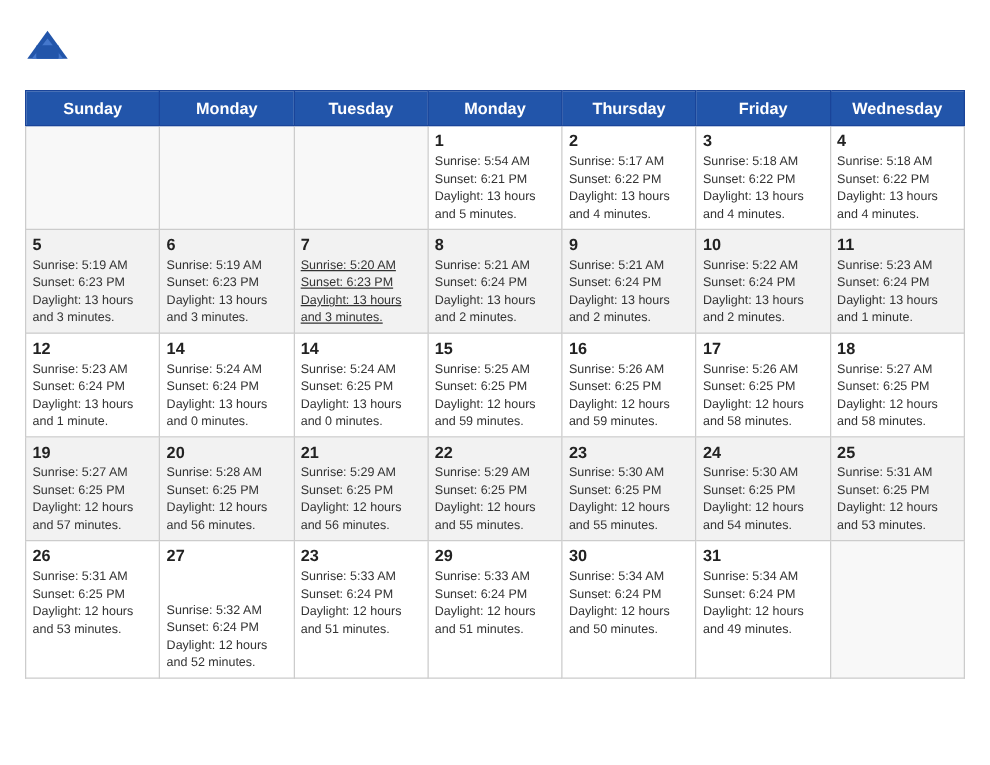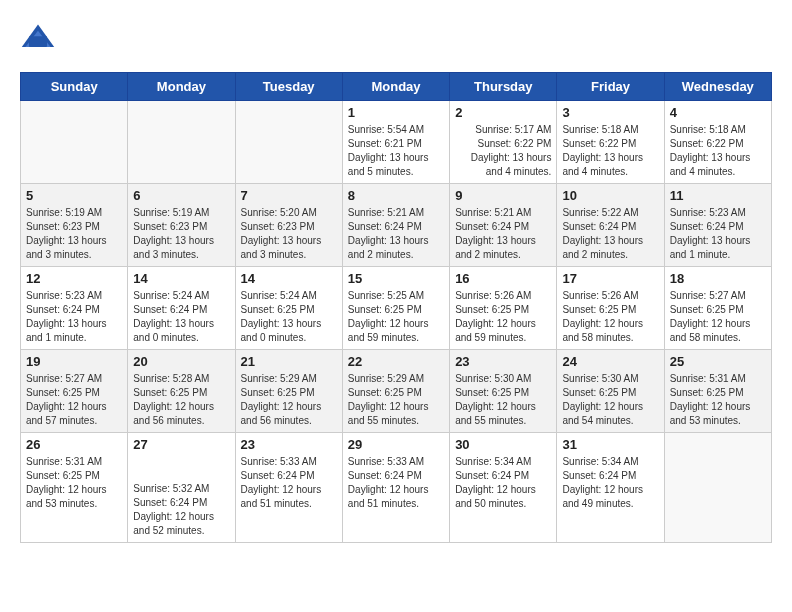--- a/index.html
+++ b/index.html
@@ -139,21 +139,21 @@
         <td class="empty"></td>
         <td>
           <div class="day-number">1</div>
           <div class="day-info" style="white-space: pre-line;">Sunrise: 5:54 AM
 Sunset: 6:21 PM
 Daylight: 13 hours
 and 5 minutes.</div>
         </td>
         <td>
           <div class="day-number">2</div>
-          <div class="day-info" style="white-space: pre-line; text-align: right;">Sunrise: 5:17 AM
+          <div class="day-info" style="white-space: pre-line;">Sunrise: 5:17 AM
 Sunset: 6:22 PM
 Daylight: 13 hours
 and 4 minutes.</div>
         </td>
         <td>
           <div class="day-number">3</div>
           <div class="day-info" style="white-space: pre-line;">Sunrise: 5:18 AM
 Sunset: 6:22 PM
 Daylight: 13 hours
 and 4 minutes.</div>
@@ -176,21 +176,21 @@
         </td>
         <td>
           <div class="day-number">6</div>
           <div class="day-info" style="white-space: pre-line;">Sunrise: 5:19 AM
 Sunset: 6:23 PM
 Daylight: 13 hours
 and 3 minutes.</div>
         </td>
         <td>
           <div class="day-number">7</div>
-          <div class="day-info" style="white-space: pre-line;">Sunrise: 5:20 AM
+          <div class="day-info" style="white-space: pre-line; text-decoration: underline;">Sunrise: 5:20 AM
 Sunset: 6:23 PM
 Daylight: 13 hours
 and 3 minutes.</div>
         </td>
         <td>
           <div class="day-number">8</div>
           <div class="day-info" style="white-space: pre-line;">Sunrise: 5:21 AM
 Sunset: 6:24 PM
 Daylight: 13 hours
 and 2 minutes.</div>

